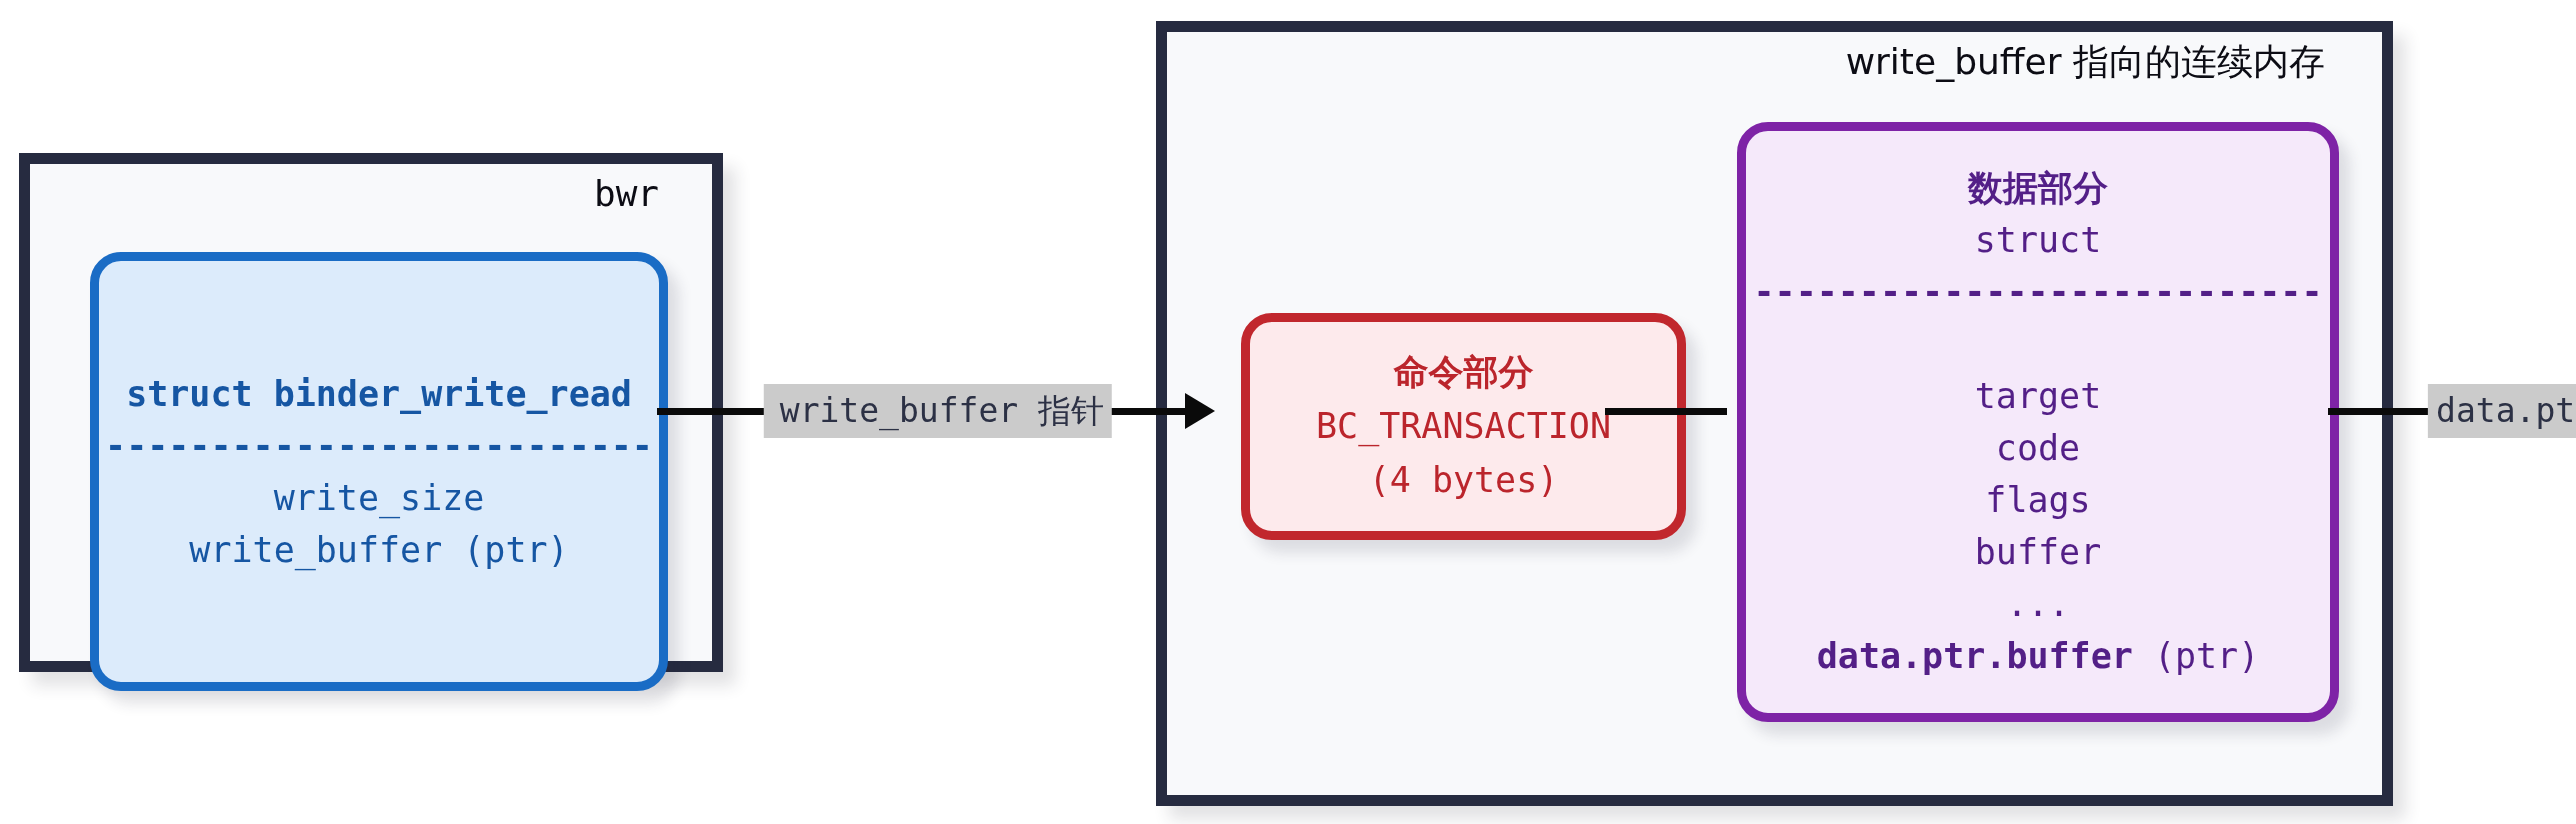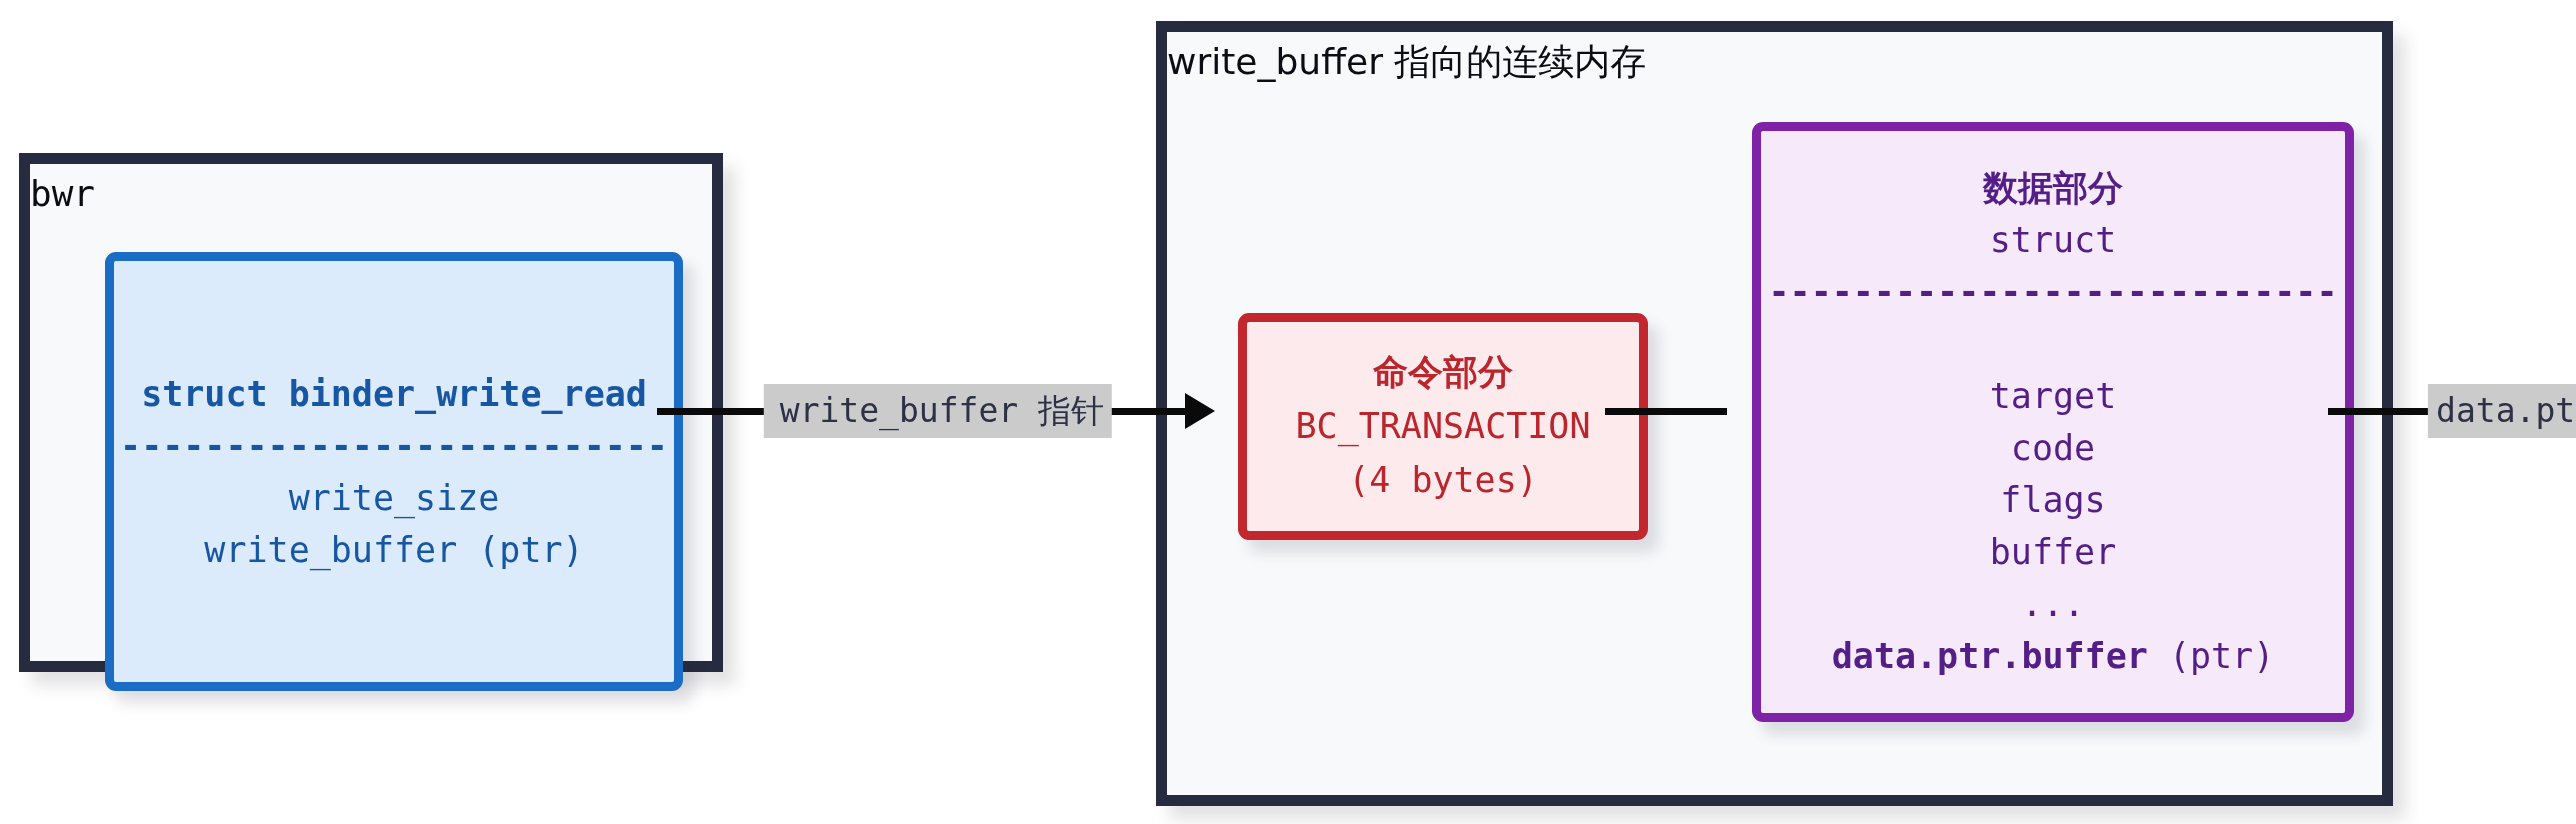--- a/index.html
+++ b/index.html
@@ -1,29 +1,29 @@
 <!DOCTYPE html>
 <html style="font-size:8.2px"><head>
 <meta charset="utf-8">
 <style>
   html,body{margin:0;padding:0;background:#ffffff;}
   body{width:3343px;height:824px;position:relative;overflow:hidden;
        font-family:"DejaVu Sans Mono","Liberation Mono",monospace;}
   .outer{position:absolute;background:#f8f9fb;border:11.3px solid #262b40;
          box-sizing:border-box;box-shadow:13.4px 14.4px 15.5px rgba(40,40,60,0.14);}
-  .outer-title{position:relative;text-align:left;font-size:36px;line-height:44px;
+  .outer-title{position:relative;text-align:right;font-size:36px;line-height:44px;
                color:#0c0c14;padding-top:8.2px;font-family:"DejaVu Sans Mono","Liberation Mono",monospace;}
-  .node{position:absolute;box-sizing:border-box;border-radius:11px;
+  .node{position:absolute;box-sizing:border-box;border-radius:31px;
         display:flex;flex-direction:column;justify-content:center;align-items:center;
-        box-shadow:10.3px 12.4px 13.4px rgba(40,40,60,0.13);overflow:hidden;margin-left:15px;}
+        box-shadow:10.3px 12.4px 13.4px rgba(40,40,60,0.13);overflow:hidden;}
   .row{white-space:nowrap;text-align:center;}
   .bold{font-weight:bold;}
   .blue-node{left:60px;top:88px;width:578px;height:439px;background:#dcebfb;border:9.3px solid #1a6cc5;color:#1656a3;}
   .blue-node .row{font-size:35px;line-height:52px;}
-  .red-node{left:56px;top:281px;width:410px;height:227px;background:#fdeaec;border:9.3px solid #c1272d;color:#bb252c;justify-content:center;}
+  .red-node{left:74px;top:281px;width:445px;height:227px;background:#fdeaec;border:9.3px solid #c1272d;color:#bb252c;justify-content:center;}
   .red-node .row{font-size:35px;line-height:54px;}
   .purple-node{left:570px;top:90px;width:602px;height:600px;background:#f5e9fa;border:9.3px solid #7e23a6;color:#531f87;}
   .purple-node .row{font-size:35px;line-height:52px;}
   .purple-node .row.spacer{height:52px;}
   .cjk{font-family:"DejaVu Sans","Liberation Sans",sans-serif;}
   .arrow-line{position:absolute;height:7.2px;background:#0a0a0a;top:408px;}
   .arrow-head{position:absolute;width:0;height:0;top:393px;
               border-top:18.5px solid transparent;border-bottom:18.5px solid transparent;
               border-left:30px solid #0a0a0a;}
   .edge-label{position:absolute;top:411px;transform:translate(-50%,-50%);

